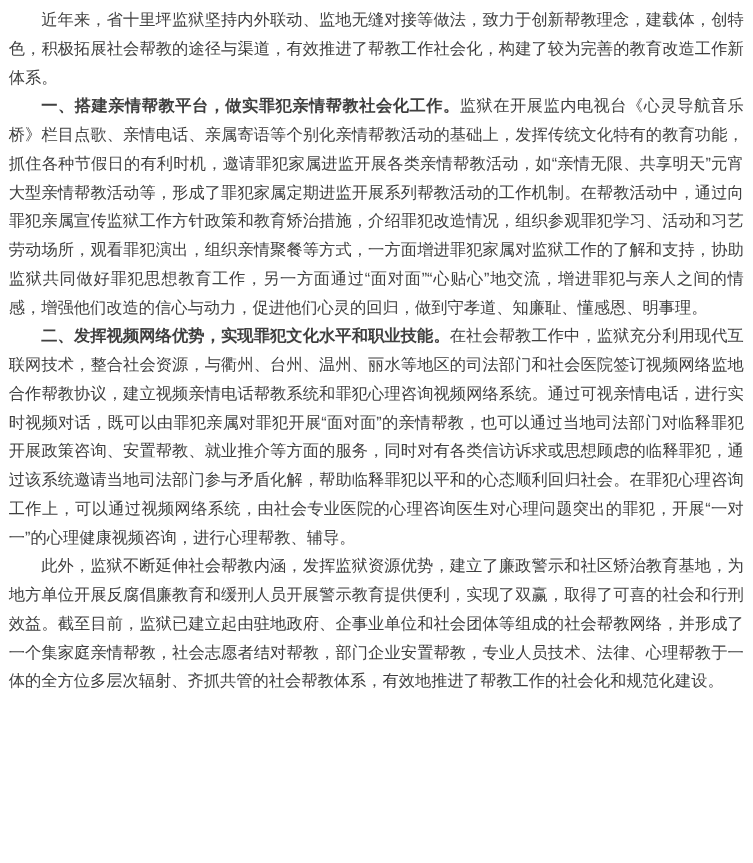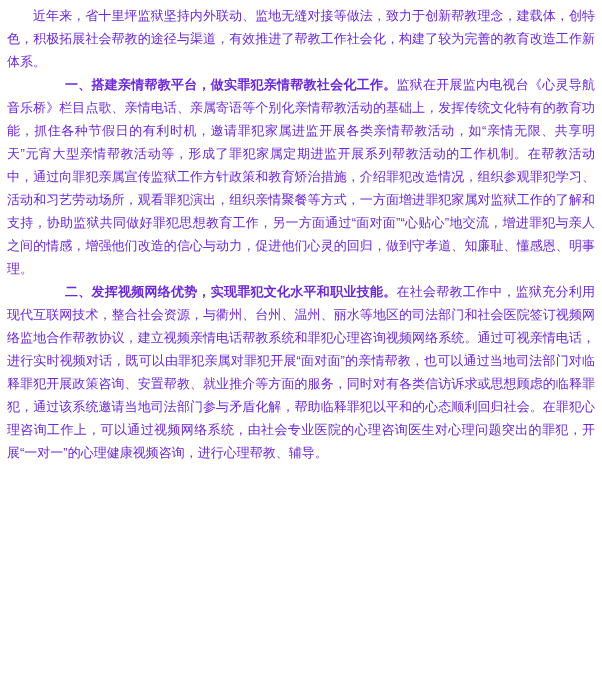--- a/index.html
+++ b/index.html
@@ -12,42 +12,42 @@
     height: 690px;
     overflow: hidden;
   }
   .doc {
     box-sizing: border-box;
     width: 602px;
     padding: 4px 7px 0 7px;
     font-family: "Liberation Sans", sans-serif;
     font-size: 13px;
     line-height: 23px;
-    color: #6d28d9;
+    color: #404040;
     text-align: justify;
     text-justify: inter-ideograph;
     letter-spacing: 0;
   }
   .doc p {
     margin: 0;
     padding: 0;
     text-indent: 2em;
     word-break: break-all;
   }
   .doc .lead {
     font-weight: bold;
-    margin-left: 32px;
   }
 </style>
 </head>
 <body>
 
 <div class="doc">
 
   <p><span>近年来，省十里坪监狱坚持内外联动、监地无缝对接等做法，致力于创新帮教理念，建载体，创特色，积极拓展社会帮教的途径与渠道，有效推进了帮教工作社会化，构建了较为完善的教育改造工作新体系。</span></p>
 
   <p><span class="lead">一、搭建亲情帮教平台，做实罪犯亲情帮教社会化工作。</span><span>监狱在开展监内电视台《心灵导航音乐桥》栏目点歌、亲情电话、亲属寄语等个别化亲情帮教活动的基础上，发挥传统文化特有的教育功能，抓住各种节假日的有利时机，邀请罪犯家属进监开展各类亲情帮教活动，如“亲情无限、共享明天”元宵大型亲情帮教活动等，形成了罪犯家属定期进监开展系列帮教活动的工作机制。在帮教活动中，通过向罪犯亲属宣传监狱工作方针政策和教育矫治措施，介绍罪犯改造情况，组织参观罪犯学习、活动和习艺劳动场所，观看罪犯演出，组织亲情聚餐等方式，一方面增进罪犯家属对监狱工作的了解和支持，协助监狱共同做好罪犯思想教育工作，另一方面通过“面对面”“心贴心”地交流，增进罪犯与亲人之间的情感，增强他们改造的信心与动力，促进他们心灵的回归，做到守孝道、知廉耻、懂感恩、明事理。</span></p>
 
   <p><span class="lead">二、发挥视频网络优势，实现罪犯文化水平和职业技能。</span><span>在社会帮教工作中，监狱充分利用现代互联网技术，整合社会资源，与衢州、台州、温州、丽水等地区的司法部门和社会医院签订视频网络监地合作帮教协议，建立视频亲情电话帮教系统和罪犯心理咨询视频网络系统。通过可视亲情电话，进行实时视频对话，既可以由罪犯亲属对罪犯开展“面对面”的亲情帮教，也可以通过当地司法部门对临释罪犯开展政策咨询、安置帮教、就业推介等方面的服务，同时对有各类信访诉求或思想顾虑的临释罪犯，通过该系统邀请当地司法部门参与矛盾化解，帮助临释罪犯以平和的心态顺利回归社会。在罪犯心理咨询工作上，可以通过视频网络系统，由社会专业医院的心理咨询医生对心理问题突出的罪犯，开展“一对一”的心理健康视频咨询，进行心理帮教、辅导。</span></p>
 
 
+  <p><span>此外，监狱不断延伸社会帮教内涵，发挥监狱资源优势，建立了廉政警示和社区矫治教育基地，为地方单位开展反腐倡廉教育和缓刑人员开展警示教育提供便利，实现了双赢，取得了可喜的社会和行刑效益。截至目前，监狱已建立起由驻地政府、企事业单位和社会团体等组成的社会帮教网络，并形成了一个集家庭亲情帮教，社会志愿者结对帮教，部门企业安置帮教，专业人员技术、法律、心理帮教于一体的全方位多层次辐射、齐抓共管的社会帮教体系，有效地推进了帮教工作的社会化和规范化建设。</span></p>
 
 </div>
 
 </body></html>

